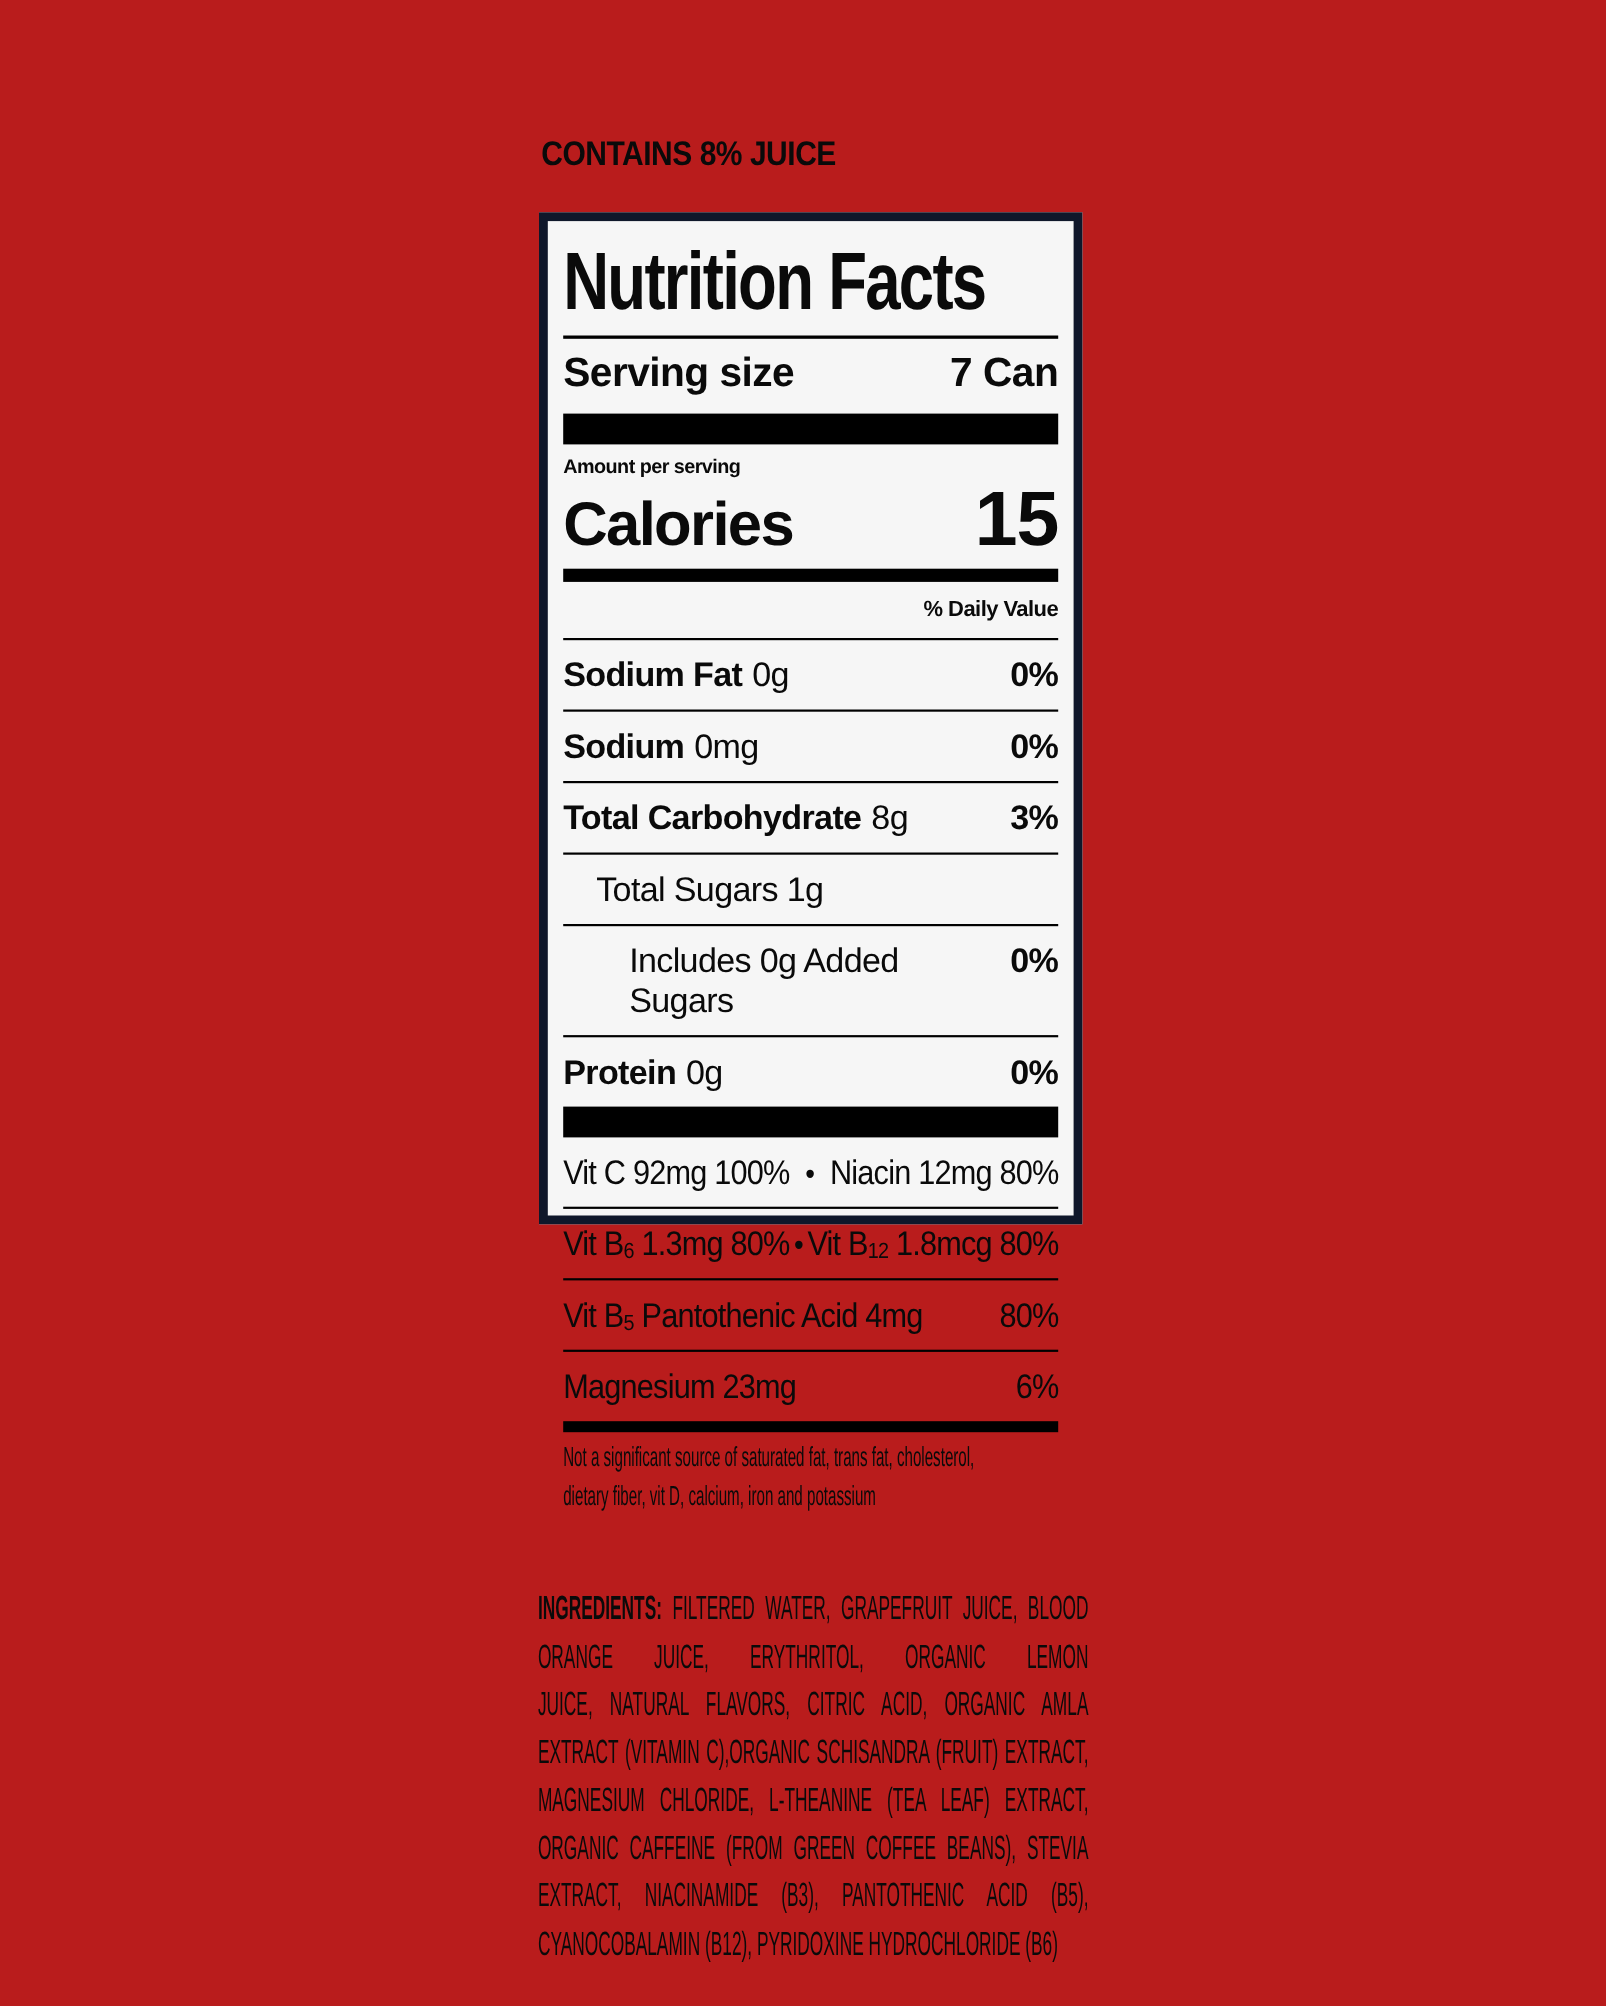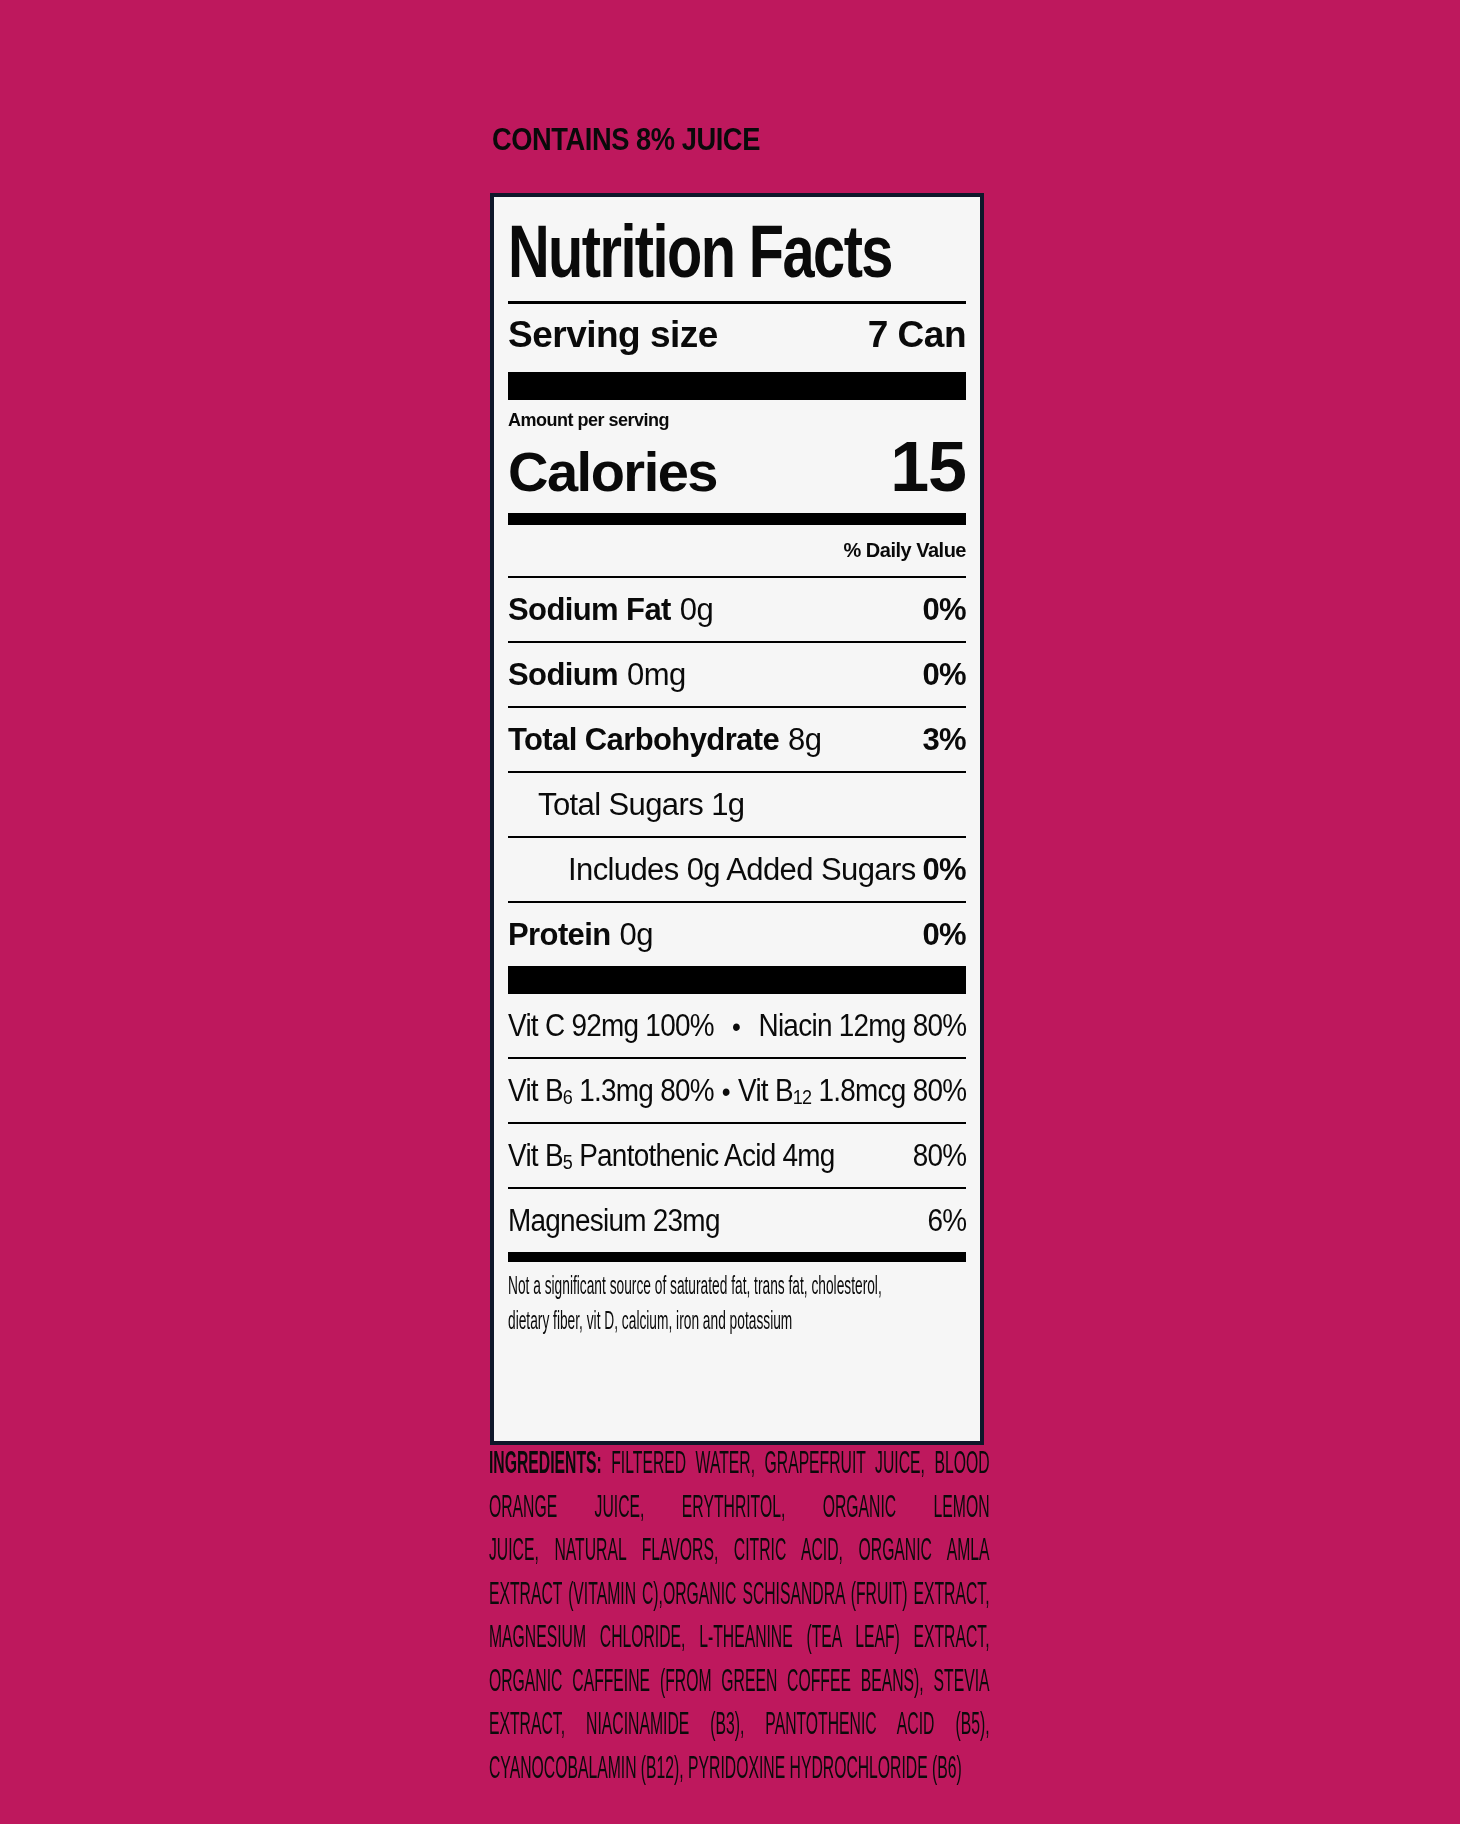--- a/index.html
+++ b/index.html
@@ -2,42 +2,42 @@
 <html><head>
 <meta charset="utf-8">
 <style>
   * { margin: 0; padding: 0; box-sizing: border-box; }
   html, body { background: #ececec; }
   body { font-family: "Liberation Sans", sans-serif; color: #0a0a0a; }
   .canvas {
     position: relative;
     width: 1460px;
     height: 1824px;
-    background: #be185d;
+    background: #b91c1c;
     overflow: hidden;
     padding-left: 12px;
   }
   .contains-line {
     position: absolute;
     left: 492px;
     top: 122px;
     font-size: 31px;
     font-weight: bold;
     letter-spacing: -0.5px;
     white-space: nowrap;
     transform: scaleX(0.88);
     transform-origin: left top;
   }
   .nf-box {
     position: absolute;
     left: 490px;
     top: 193px;
     width: 494px;
-    height: 1252px;
-    border: 4px solid #0f172a;
+    height: 920px;
+    border: 8px solid #0f172a;
     background: #f6f6f6;
     padding: 6px 14px 0 14px;
   }
   .nf-title {
     font-size: 74px;
     font-weight: bold;
     letter-spacing: -2px;
     white-space: nowrap;
     line-height: 98px;
     transform: scaleX(0.78);

